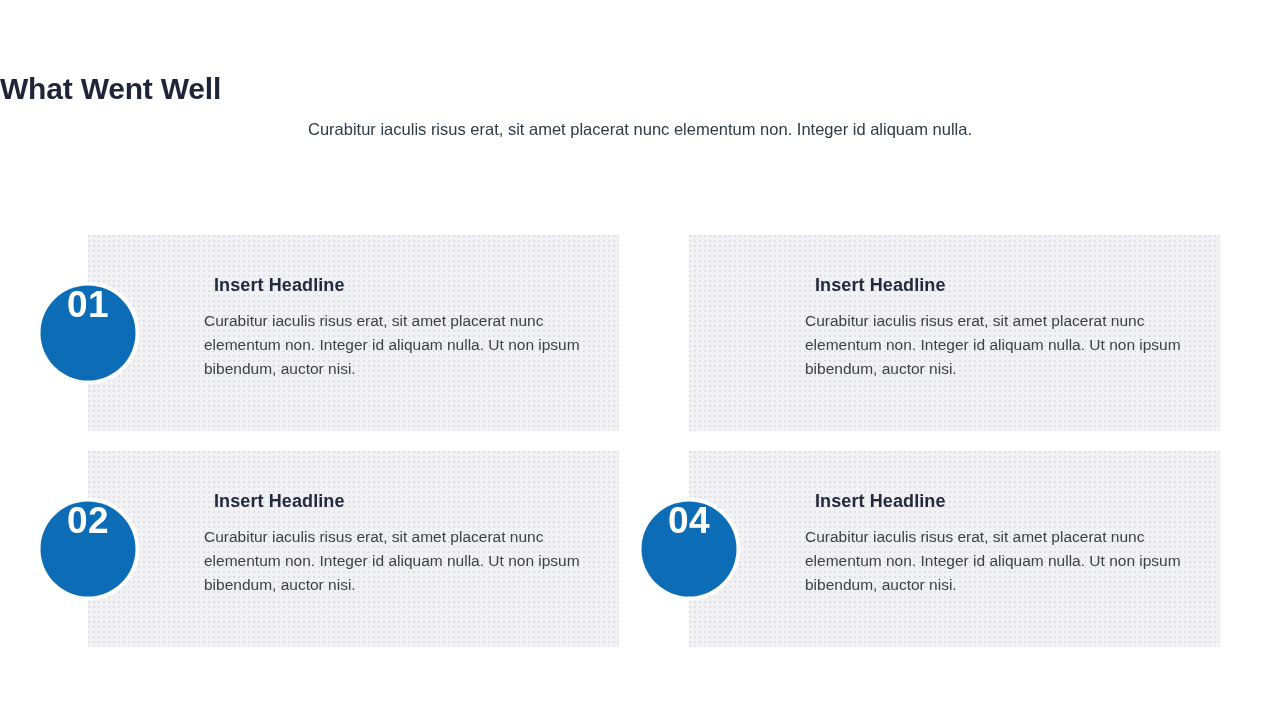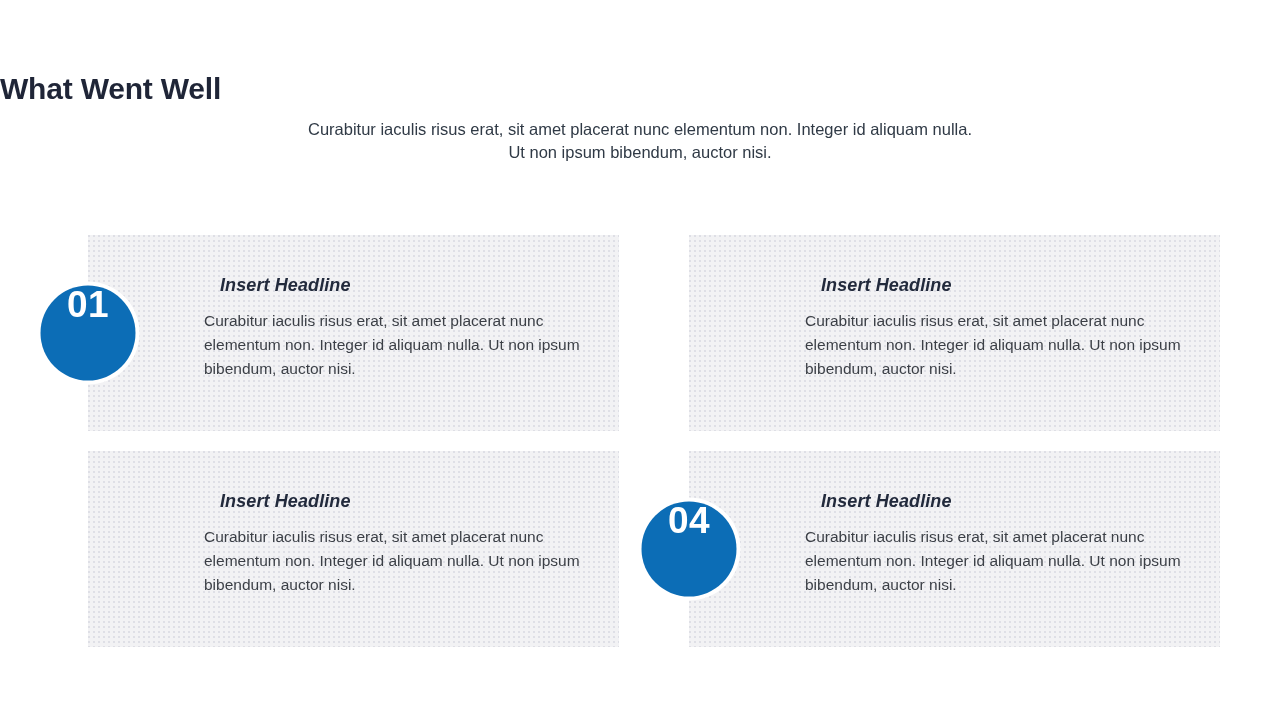--- a/index.html
+++ b/index.html
@@ -97,57 +97,58 @@
     position: absolute;
     left: 116px;
     top: 40px;
     width: 400px;
   }
   .card-headline {
     font-size: 18px;
     font-weight: 700;
     color: #222a3c;
     letter-spacing: 0.1px;
-    margin: 0 0 12px 16px;
+    margin: 0 0 12px 10px;
     line-height: 1.2;
-    font-style: italic;
   }
   .card-text {
     font-size: 15.5px;
     font-weight: 400;
     color: #3b3f46;
     line-height: 1.56;
     margin: 0;
   }
 </style>
 </head>
 <body>
 
 <div class="slide">
 
   <h1 class="slide-title">What Went Well</h1>
 
   <div class="slide-subtitle">
     <span>Curabitur iaculis risus erat, sit amet placerat nunc elementum non. Integer id aliquam nulla.</span><br>
-    <span>Ut non ipsum bibendum, auctor nisi.</span>
   </div>
 
   <div class="cards">
 
     <div class="card col-left row-top">
       <div class="badge">
         <span class="badge-number">01</span>
       </div>
       <div class="card-body">
         <div class="card-headline">Insert Headline</div>
         <p class="card-text">Curabitur iaculis risus erat, sit amet placerat nunc elementum non. Integer id aliquam nulla. Ut non ipsum bibendum, auctor nisi.</p>
       </div>
     </div>
 
     <div class="card col-left row-bottom">
+      <div class="badge">
+        <span class="badge-number">02</span>
+      </div>
       <div class="card-body">
         <div class="card-headline">Insert Headline</div>
         <p class="card-text">Curabitur iaculis risus erat, sit amet placerat nunc elementum non. Integer id aliquam nulla. Ut non ipsum bibendum, auctor nisi.</p>
       </div>
     </div>
 
     <div class="card col-right row-top">
       <div class="card-body">
         <div class="card-headline">Insert Headline</div>
         <p class="card-text">Curabitur iaculis risus erat, sit amet placerat nunc elementum non. Integer id aliquam nulla. Ut non ipsum bibendum, auctor nisi.</p>

